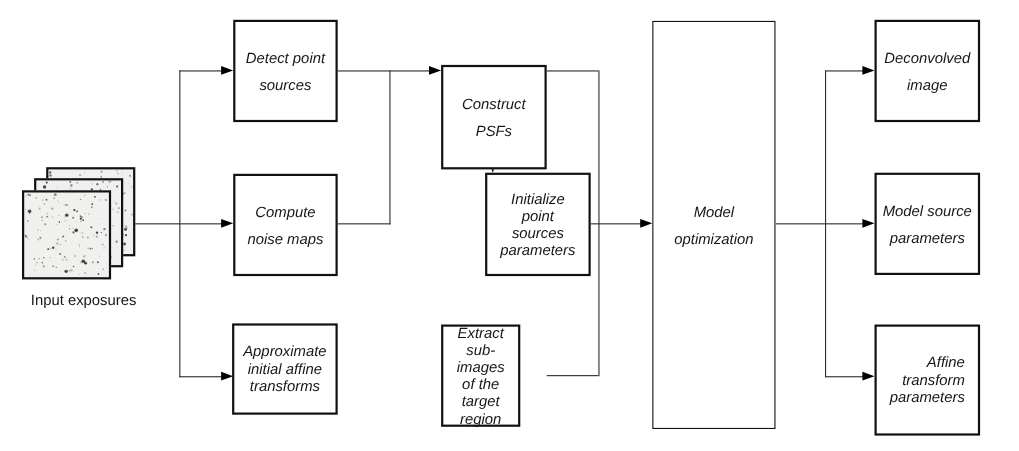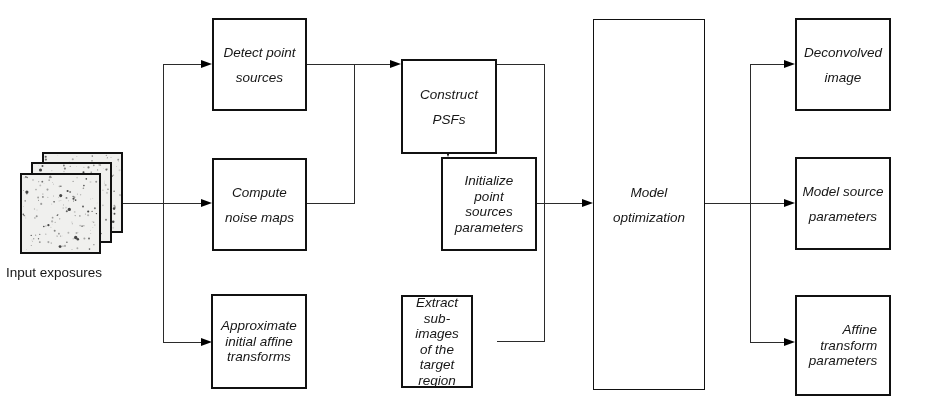--- a/index.html
+++ b/index.html
@@ -30,21 +30,21 @@
     font-size: 13.5px;
     white-space: pre-line;
     z-index: 3;
     font-style: italic;
   }
   .flow-box.loose { line-height: 25px; }
   .flow-box.tight { line-height: 15.5px; }
 
   .box-detect   { left: 212px; top: 18px;  width: 95px;  height: 93px; }
   .box-noise    { left: 212px; top: 158px; width: 95px;  height: 93px; }
-  .box-approx   { left: 211px; top: 294px; width: 96px;  height: 95px; }
+  .box-approx   { left: 211px; top: 294px; width: 96px;  height: 83px; }
   .box-psfs     { left: 401px; top: 16px;  width: 96px;  height: 95px; margin-top: 43px; }
   .box-init     { left: 401px; top: 157px; width: 96px;  height: 94px; margin-left: 40px; }
   .box-extract  { left: 401px; top: 295px; width: 72px;  height: 93px; }
   .box-model    { left: 593px; top: 19px;  width: 112px; height: 371px; border-width: 1.5px; }
   .box-deconv   { left: 795px; top: 18px;  width: 96px;  height: 93px; }
   .box-psparams { left: 795px; top: 157px; width: 96px;  height: 93px; }
   .box-affparams{ left: 795px; top: 295px; width: 96px;  height: 101px; text-align: right; }
 
   
   .h-line, .v-line { position: absolute; background: #2b2b2b; z-index: 1; }
@@ -104,21 +104,21 @@
   .exp-back  { left: 42px; top: 152px; }
   .exp-mid   { left: 31px; top: 162px; }
   .exp-front { left: 20px; top: 173px; z-index: 3; }
   .exposure svg { display: block; width: 100%; height: 100%; }
 
   .stack-caption {
     position: absolute;
     left: 6px;
     top: 265px;
     width: 140px;
-    text-align: left;
+    text-align: center;
     font-size: 13.5px;
     z-index: 3;
   }
 </style>
 </head>
 <body>
 
 <div id="figure">
 
   <div>

